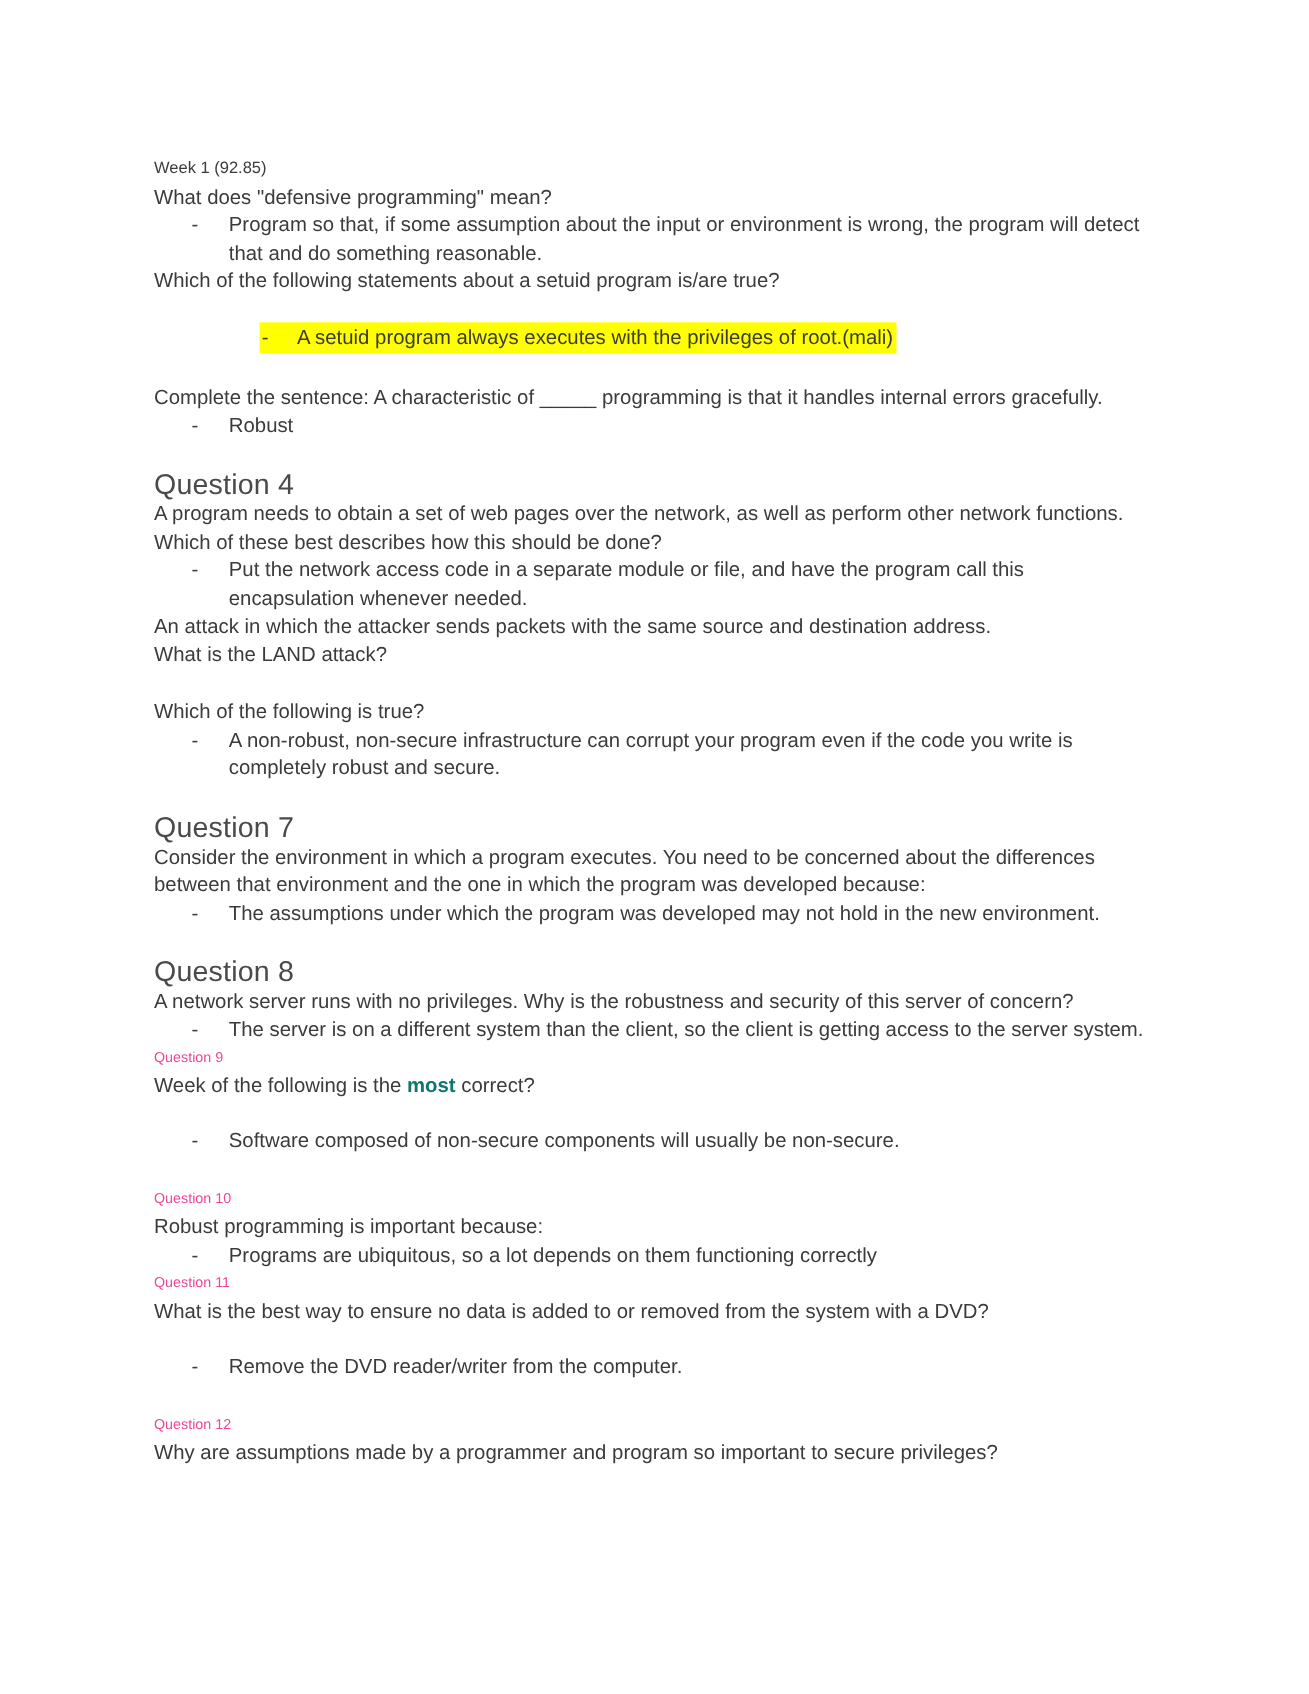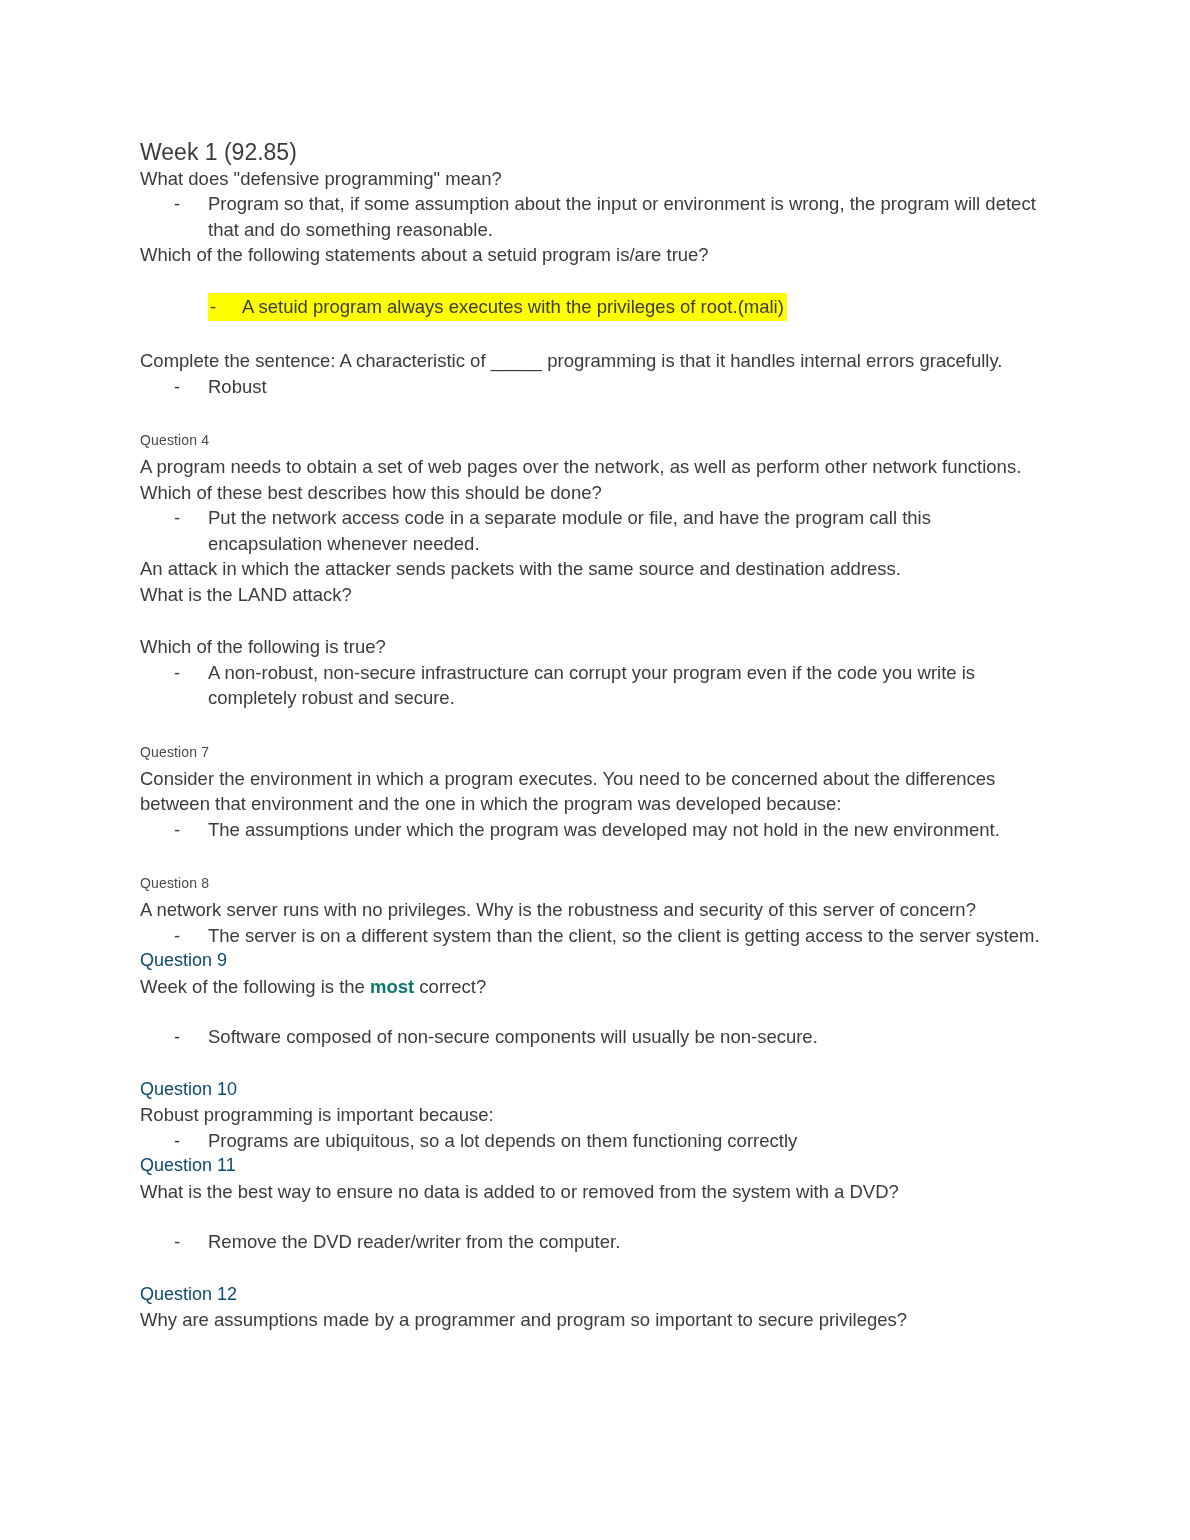--- a/index.html
+++ b/index.html
@@ -26,48 +26,48 @@
 
   .doc-body {
     position: absolute;
     left: 140px;
     top: 140px;
     width: 900px;
   }
 
   
   .line {
-    font-size: 23px;
+    font-size: 15px;
     line-height: 25.5px;
     color: #3b3b3b;
     margin: 0;
     white-space: pre-wrap;
   }
 
   .para {
     font-size: 18.5px;
     line-height: 25.5px;
     color: #3b3b3b;
     margin: 0;
   }
 
   
   .q-heading {
-    font-size: 14px;
+    font-size: 26px;
     line-height: 28px;
     color: #4a4a4a;
     margin: 0;
     letter-spacing: 0.15px;
   }
 
   
   .q-label {
-    font-size: 18px;
-    line-height: 25.5px;
-    color: #0c4a6e;
+    font-size: 13px;
+    line-height: 25.5px;
+    color: #ec4899;
     margin: 0;
   }
 
   
   .bullet {
     position: relative;
     padding-left: 68px;
     font-size: 18.5px;
     line-height: 25.5px;
     color: #3b3b3b;
@@ -84,20 +84,21 @@
   }
 
   
   .bullet.highlight {
     background: transparent;
   }
   .bullet.highlight > .hl-wrap {
     background: #ffff00;
     display: inline-block;
     padding: 1px 3px 2px 0;
+    margin-left: 28px;
   }
   .bullet.highlight > .hl-wrap > .dash-inline {
     display: inline-block;
     width: 34px;
     padding-left: 2px;
     box-sizing: border-box;
   }
   .spacer-md { height: 25px; }
   .spacer-lg { height: 27px; }
 

